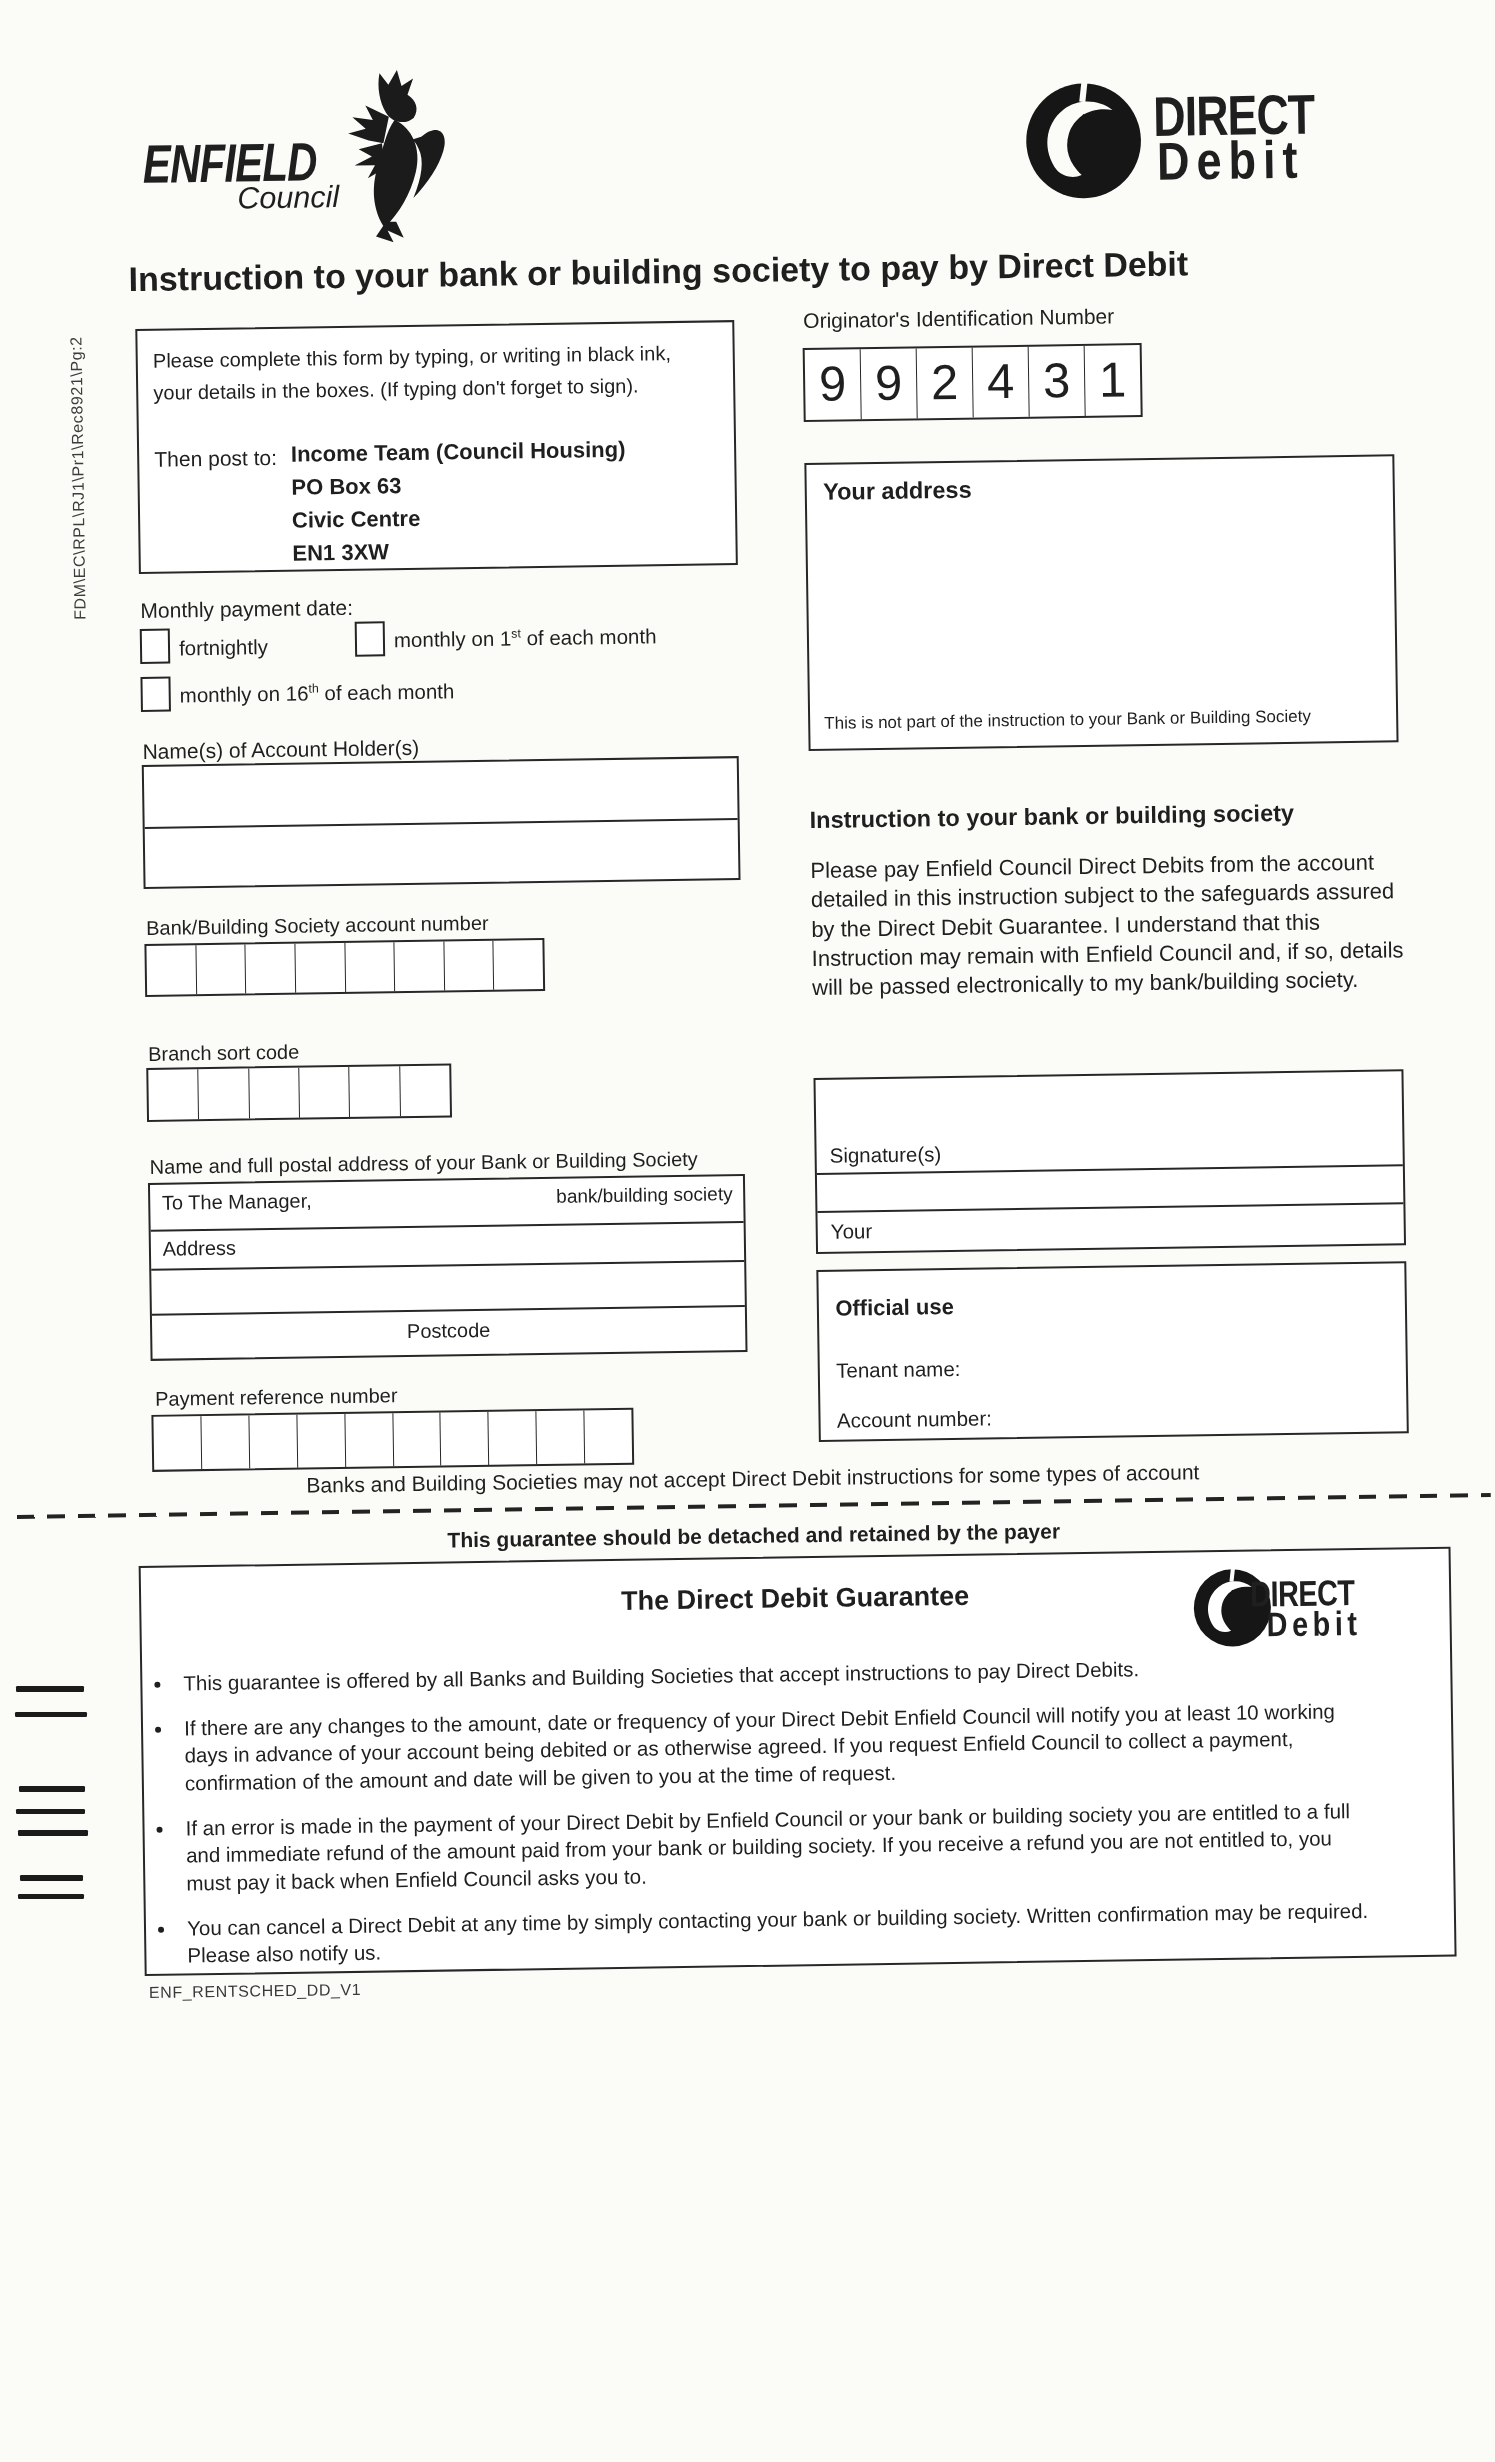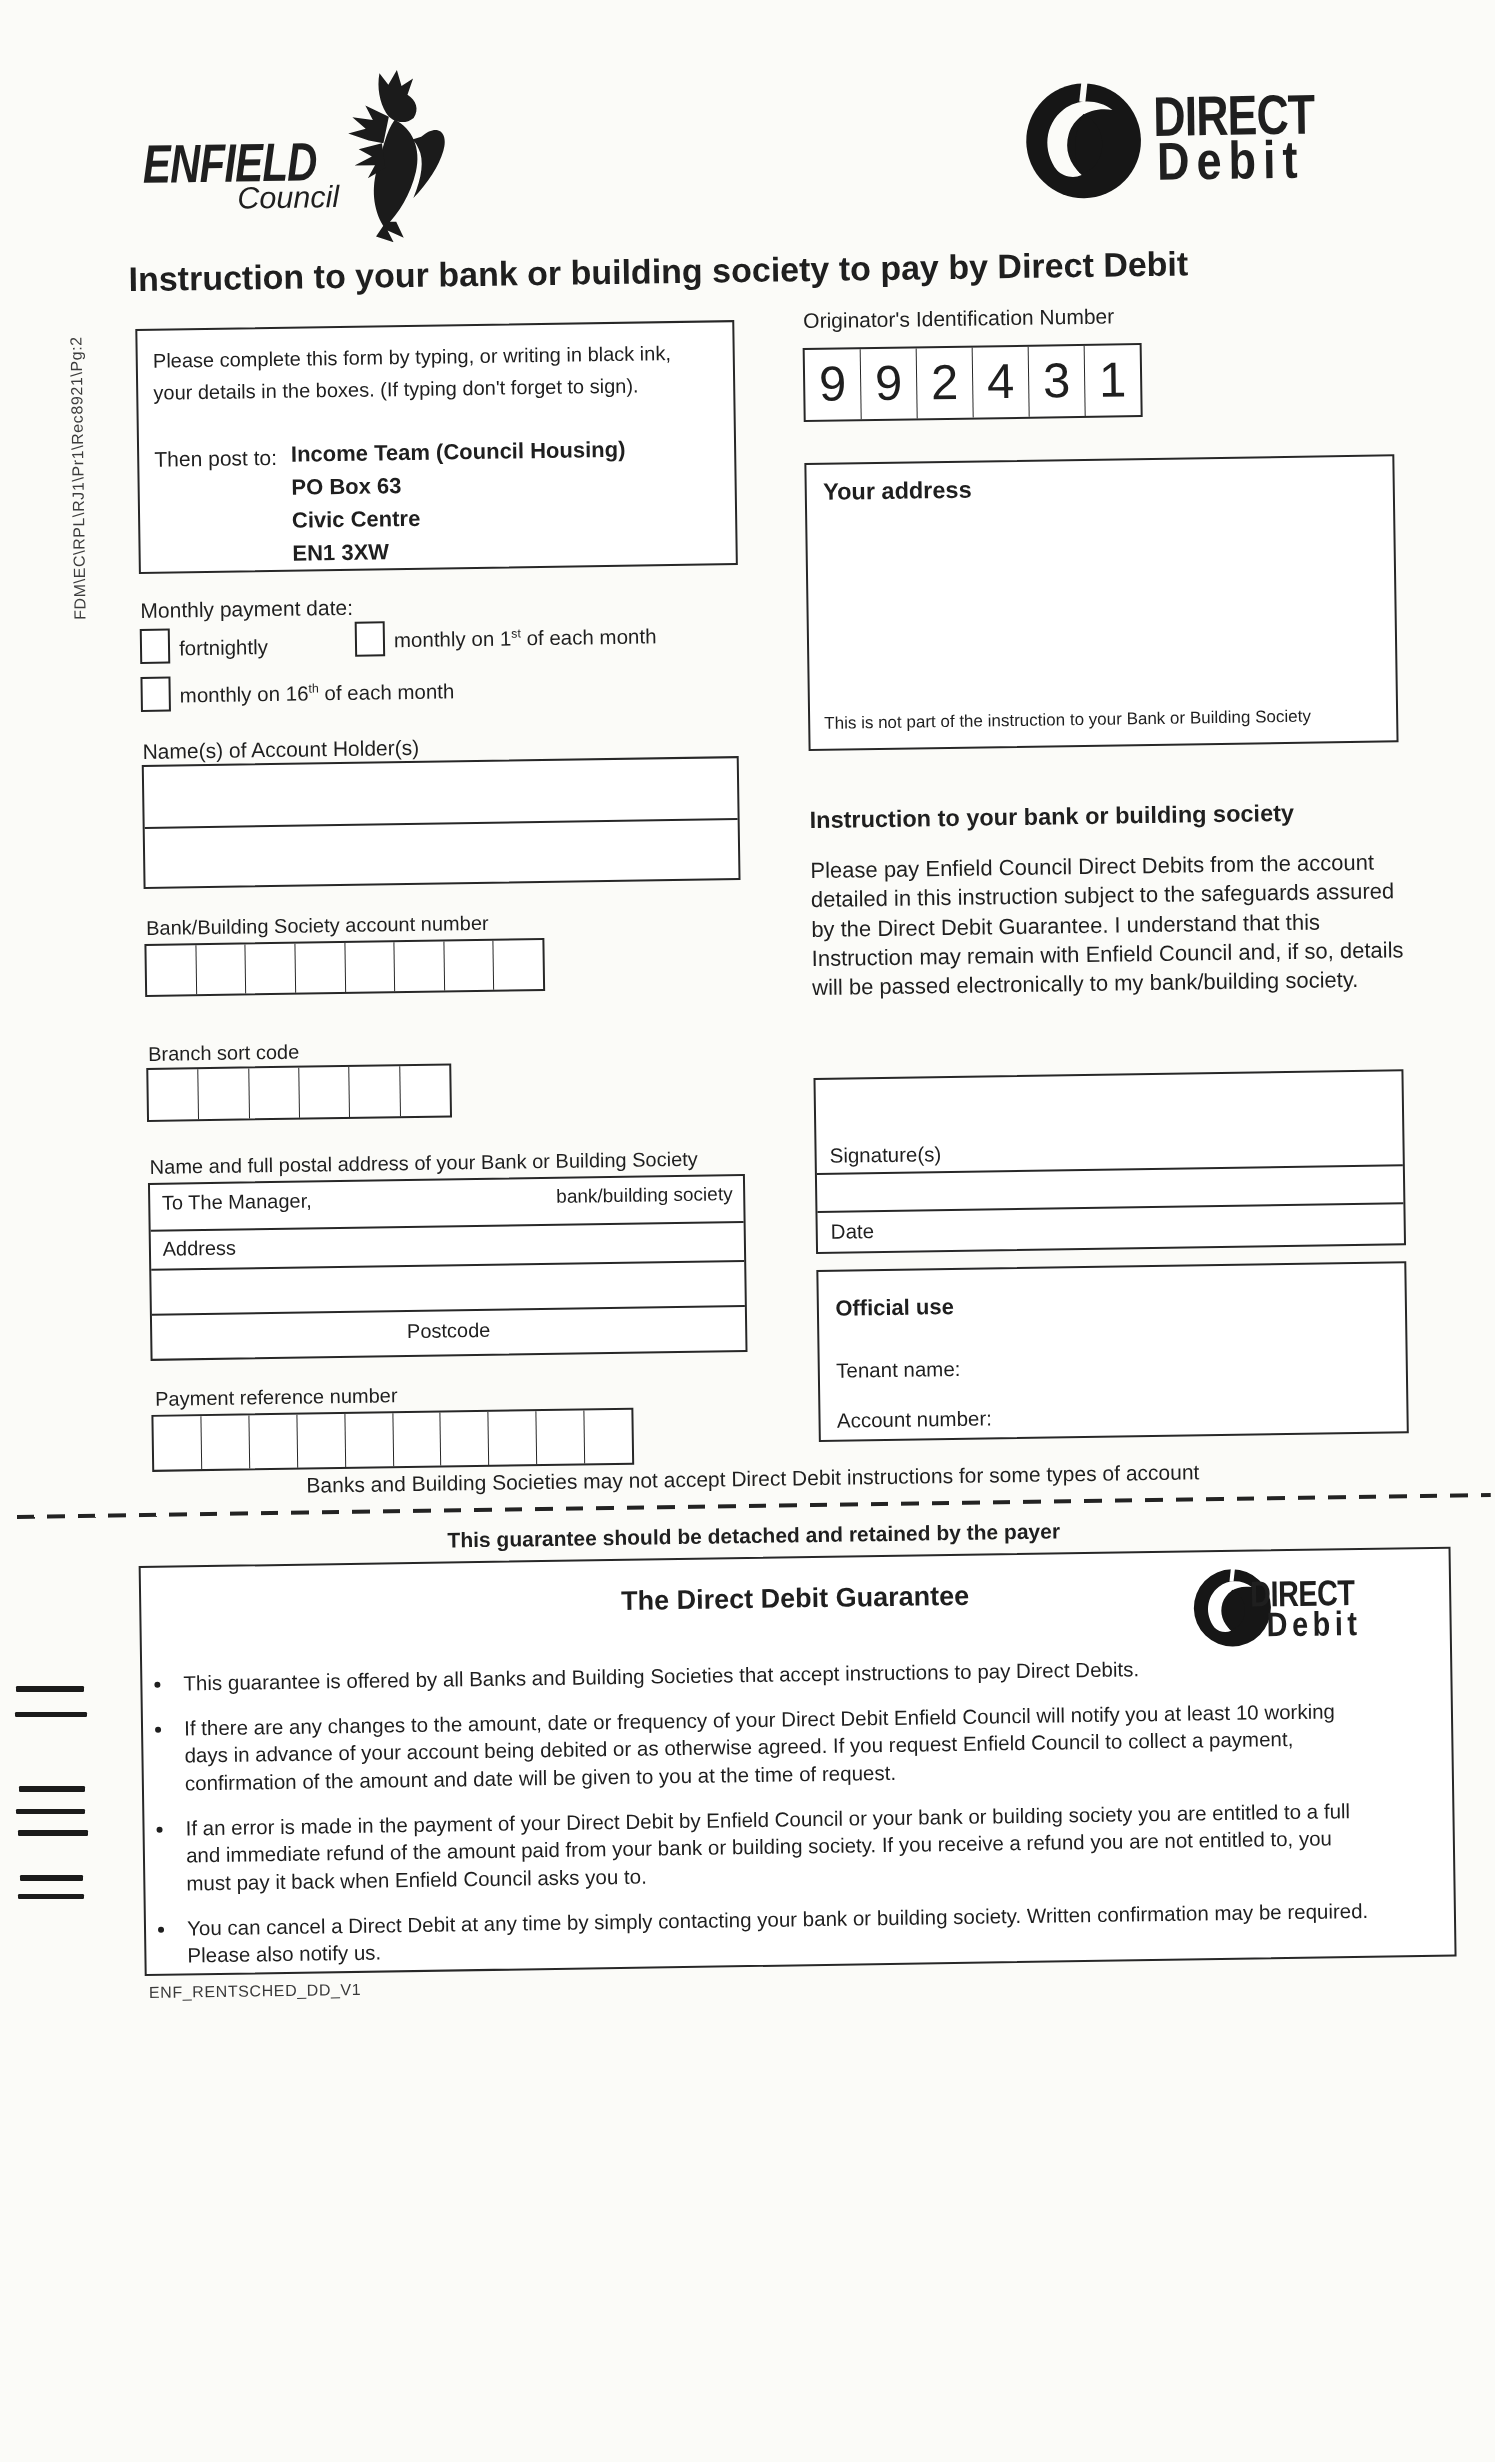--- a/index.html
+++ b/index.html
@@ -191,21 +191,21 @@
 
     <div class="abs bold" style="left:814px;top:808px;font-size:23.5px;">Instruction to your bank or building society</div>
     <div class="abs para" style="left:814px;top:857px;width:593px;">Please pay Enfield Council Direct Debits from the account detailed in this instruction subject to the safeguards assured by the Direct Debit Guarantee. I understand that this Instruction may remain with Enfield Council and, if so, details will be passed electronically to my bank/building society.</div>
 
     <div class="abs bbox" style="left:814px;top:1079px;width:590px;height:176px;box-sizing:border-box;">
       <div style="height:93px;display:flex;align-items:flex-end;padding:0 0 4.7px 13px;box-sizing:border-box;">
         <span class="lbl-sm" style="font-size:20.5px;">Signature(s)</span>
       </div>
       <div class="row-div" style="height:38px;box-sizing:border-box;"></div>
       <div class="row-div" style="height:41px;padding:7px 0 0 13px;box-sizing:border-box;">
-        <span class="lbl-sm" style="font-size:20.5px;">Date</span>
+        <span class="lbl-sm" style="font-size:20.5px;">Your</span>
       </div>
     </div>
 
     <div class="abs bbox" style="left:814px;top:1271px;width:590px;height:172px;box-sizing:border-box;">
       <div class="abs bold" style="left:16.4px;top:23.5px;font-size:22px;">Official use</div>
       <div class="abs lbl-sm" style="left:16.4px;top:87px;font-size:20.5px;">Tenant name:</div>
       <div class="abs lbl-sm" style="left:16.4px;top:137px;font-size:20.5px;">Account number:</div>
     </div>
 
     <div class="abs" style="left:0;top:1467px;width:1495px;text-align:center;font-size:21px;">Banks and Building Societies may not accept Direct Debit instructions for some types of account</div>

